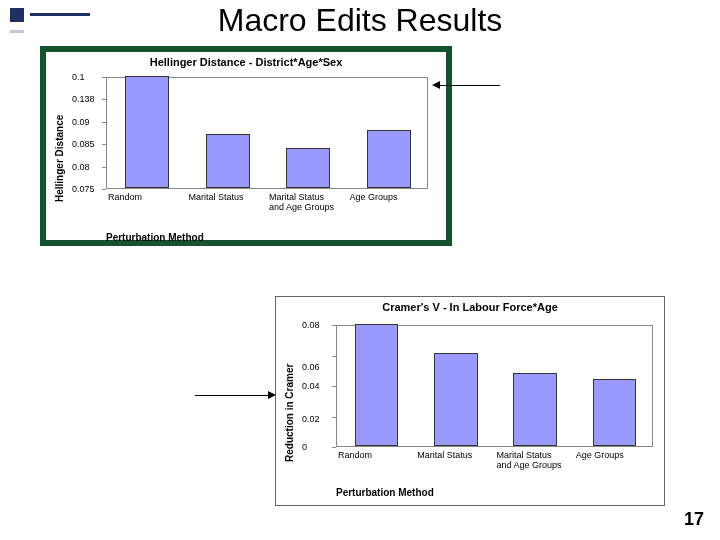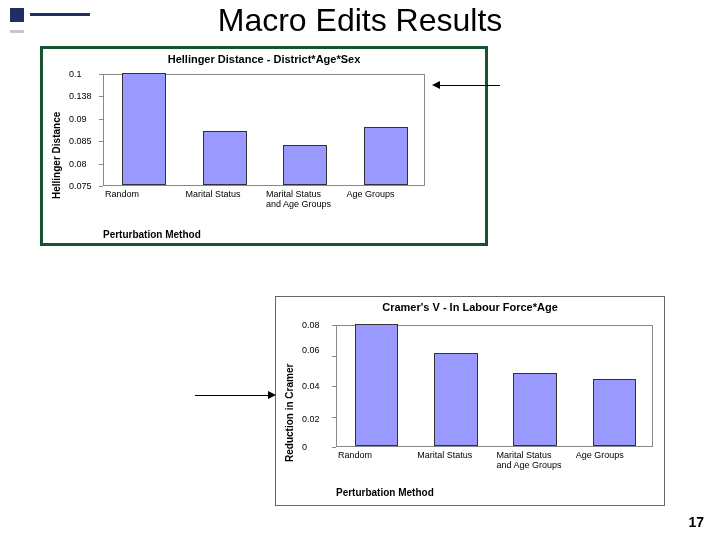--- a/index.html
+++ b/index.html
@@ -48,23 +48,23 @@
     width: 720px;
     text-align: center;
     font-size: 32px;
     font-weight: 400;
   }
   
   .chart1 {
     position: absolute;
     left: 40px;
     top: 46px;
-    width: 448px;
+    width: 412px;
     height: 200px;
-    border: 3px solid #14532d;
+    border: 6px solid #14532d;
     background: #fff;
     box-sizing: border-box;
   }
   .chart2 {
     position: absolute;
     left: 275px;
     top: 296px;
     width: 390px;
     height: 210px;
     border: 1px solid #666;
@@ -142,21 +142,21 @@
     position: absolute;
     width: 0; height: 0;
     border-top: 4px solid transparent;
     border-bottom: 4px solid transparent;
     border-left: 8px solid #000;
   }
   .pagenum {
     position: absolute;
     right: 16px;
     bottom: 10px;
-    font-size: 14px;
+    font-size: 18px;
     font-weight: bold;
   }
 </style>
 </head>
 <body>
 
 <div class="slide">
 
   <div class="side-square"></div>
   <div class="side-line"></div>
@@ -209,21 +209,21 @@
         <div class="bar" style="left: 176.331px; width: 43.5875px; bottom: 0px; height: 73.2px;"></div>
         <div class="bar" style="left: 255.581px; width: 43.5875px; bottom: 0px; height: 67.1px;"></div>
       </div>
     <div id="yticks2">
         <div class="ytick" style="left: 26px; width: 30px; top: 150px;">0</div>
         <div class="ytick-line" style="left: 56px; top: 150px;"></div>
         <div class="ytick" style="left: 26px; width: 30px; top: 122px;">0.02</div>
         <div class="ytick-line" style="left: 56px; top: 119.5px;"></div>
         <div class="ytick" style="left: 26px; width: 30px; top: 89px;">0.04</div>
         <div class="ytick-line" style="left: 56px; top: 89px;"></div>
-        <div class="ytick" style="left: 26px; width: 30px; top: 53px;">0.06</div>
+        <div class="ytick" style="left: 26px; width: 30px; top: 70px;">0.06</div>
         <div class="ytick-line" style="left: 56px; top: 58.5px;"></div>
         <div class="ytick" style="left: 26px; width: 30px; top: 28px;">0.08</div>
         <div class="ytick-line" style="left: 56px; top: 28px;"></div>
       </div>
     <div id="xcats2">
         <div class="xcat" style="left: 99.625px; top: 154px; width: 75.2875px; white-space: pre-line;">Random</div>
         <div class="xcat" style="left: 178.875px; top: 154px; width: 75.2875px; white-space: pre-line;">Marital Status</div>
         <div class="xcat" style="left: 258.125px; top: 154px; width: 75.2875px; white-space: pre-line;">Marital Status
 and Age Groups</div>
         <div class="xcat" style="left: 337.375px; top: 154px; width: 75.2875px; white-space: pre-line;">Age Groups</div>

